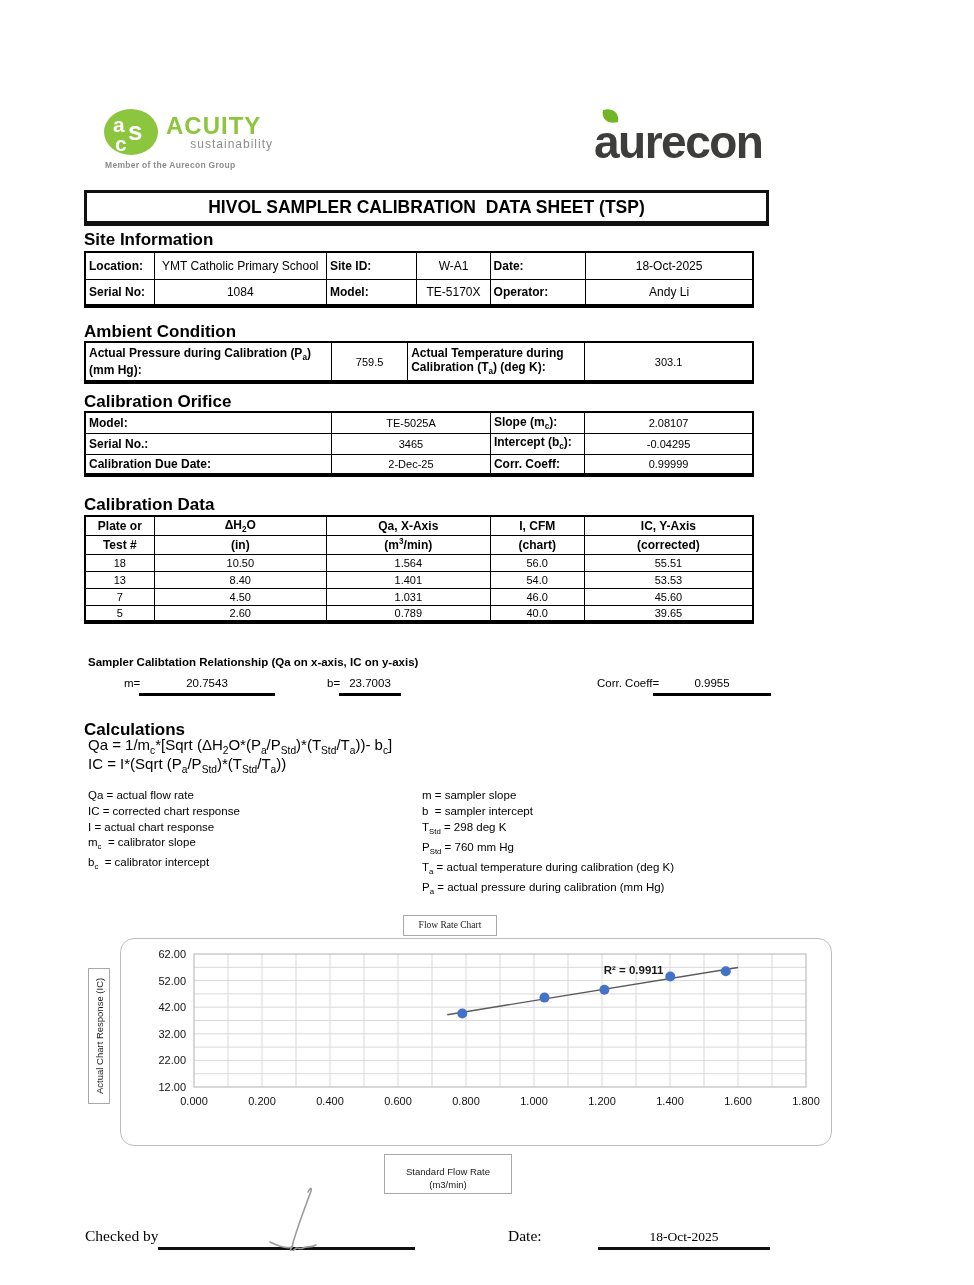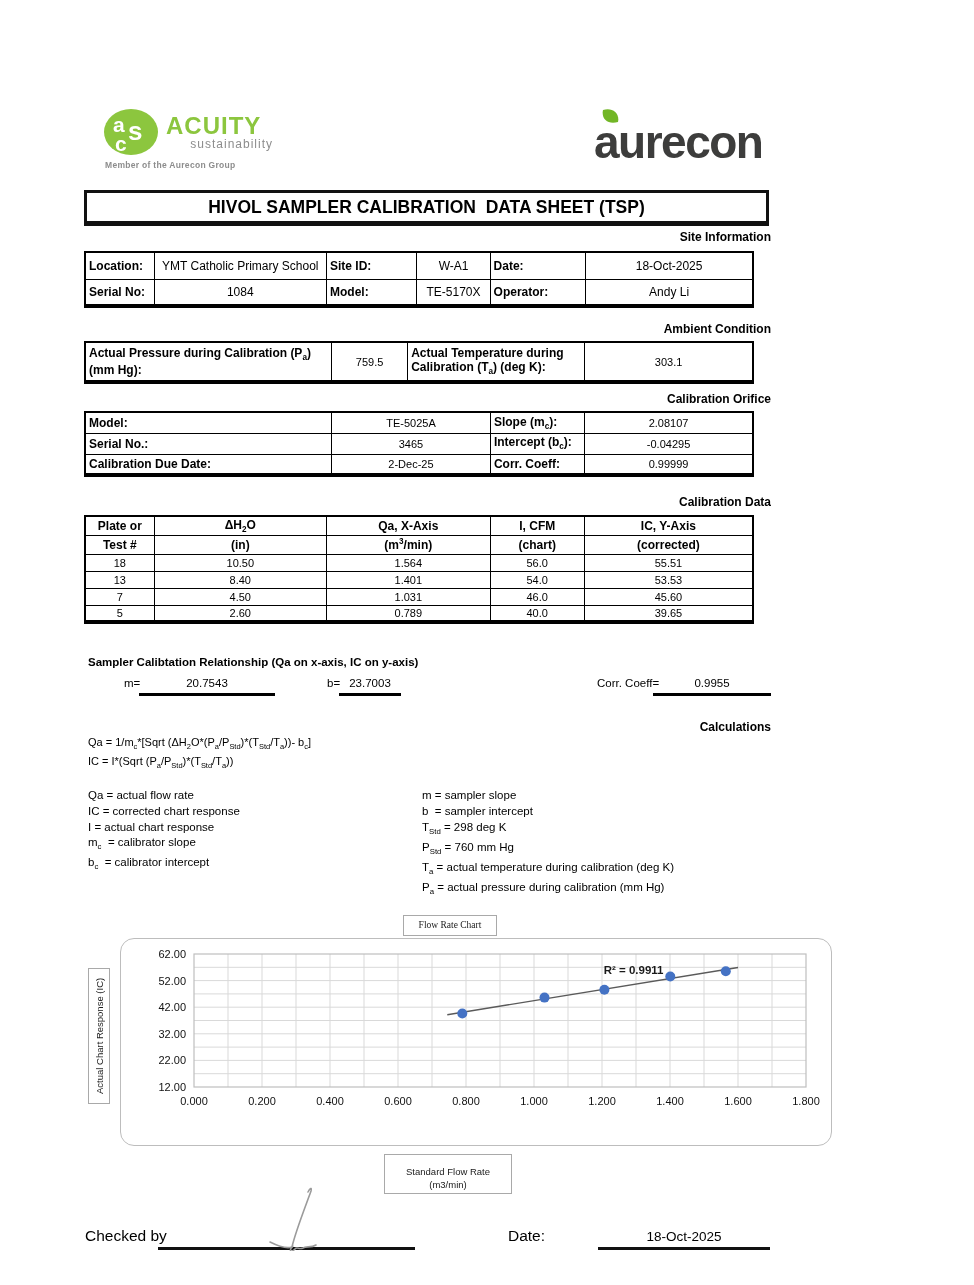--- a/index.html
+++ b/index.html
@@ -11,51 +11,51 @@
   
   .acuity-name{font-weight:bold;font-size:24px;letter-spacing:1px;color:#8cc63e;line-height:24px;}
   .acuity-tag{font-size:12px;color:#8d8d8d;letter-spacing:1px;text-align:right;line-height:13px;}
   .acuity-member{font-size:8.5px;font-weight:bold;color:#8d8d8d;letter-spacing:.3px;}
   .aurecon-word{font-weight:bold;font-size:46px;letter-spacing:-1.5px;color:#3d3d3c;line-height:56px;}
 
   
   .title-box{left:84px;top:190px;width:679px;height:28px;border:3px solid #111;border-bottom-width:5px;
              text-align:center;line-height:28px;font-size:17.5px;font-weight:bold;white-space:pre;}
 
-  .sec-heading{left:84px;width:687px;text-align:right;font-size:12px;font-weight:bold;}
+  .sec-heading{left:84px;width:687px;text-align:left;font-size:17px;font-weight:bold;}
 
   
   table.sheet{border-collapse:collapse;table-layout:fixed;width:670px;}
   table.sheet{border:2.5px solid #000;border-bottom-width:4px;}
   table.sheet td{border:1.6px solid #000;overflow:hidden;padding:0 3px;}
   td.lbl{font-weight:bold;font-size:12px;text-align:left;}
   td.val{text-align:center;font-size:11px;}
   td.valb{text-align:center;font-size:12px;font-weight:normal;}
   td.hdr{text-align:center;font-size:12px;font-weight:bold;}
   sub{font-size:.68em;} sup{font-size:.68em;}
 
   
   .rel-heading{font-size:11.5px;font-weight:bold;}
   .rel-lab{font-size:11.5px;}
   .rel-val{font-size:11.5px;text-align:center;}
   .uline{height:3px;background:#000;}
-  .formula{font-size:11px;}
+  .formula{font-size:15px;}
   .defs{font-size:11.5px;line-height:15.8px;}
 
   
   .chart-outer{left:120px;top:938px;width:710px;height:206px;border:1.5px solid #bdbdbd;border-radius:14px;}
   .mini-box{border:1px solid #a9a9a9;background:#fff;text-align:center;font-size:9.5px;color:#1a1a1a;}
   .flow-title{left:403px;top:915px;width:92px;height:19px;line-height:19px;font-family:Liberation Serif, serif;}
   .xlab-box{left:384px;top:1154px;width:126px;height:27px;line-height:12.5px;padding-top:11px;}
   .ylab-box{left:88px;top:968px;width:20px;height:134px;}
   .ylab-inner{width:20px;height:134px;display:flex;align-items:center;justify-content:center;
               writing-mode:vertical-rl;transform:rotate(180deg);font-size:9.5px;color:#1a1a1a;}
 
   
-  .serif{font-family:Liberation Sans, sans-serif;}
+  .serif{font-family:Liberation Serif, serif;}
   .foot-lab{font-size:15.5px;}
   .foot-line{height:3px;background:#111;}
   .foot-date{font-size:13.5px;text-align:center;}
 </style>
 </head>
 <body>
 
 <div class="page">
 
   <div class="abs" style="left:103px;top:106px;width:185px;height:66px;">

